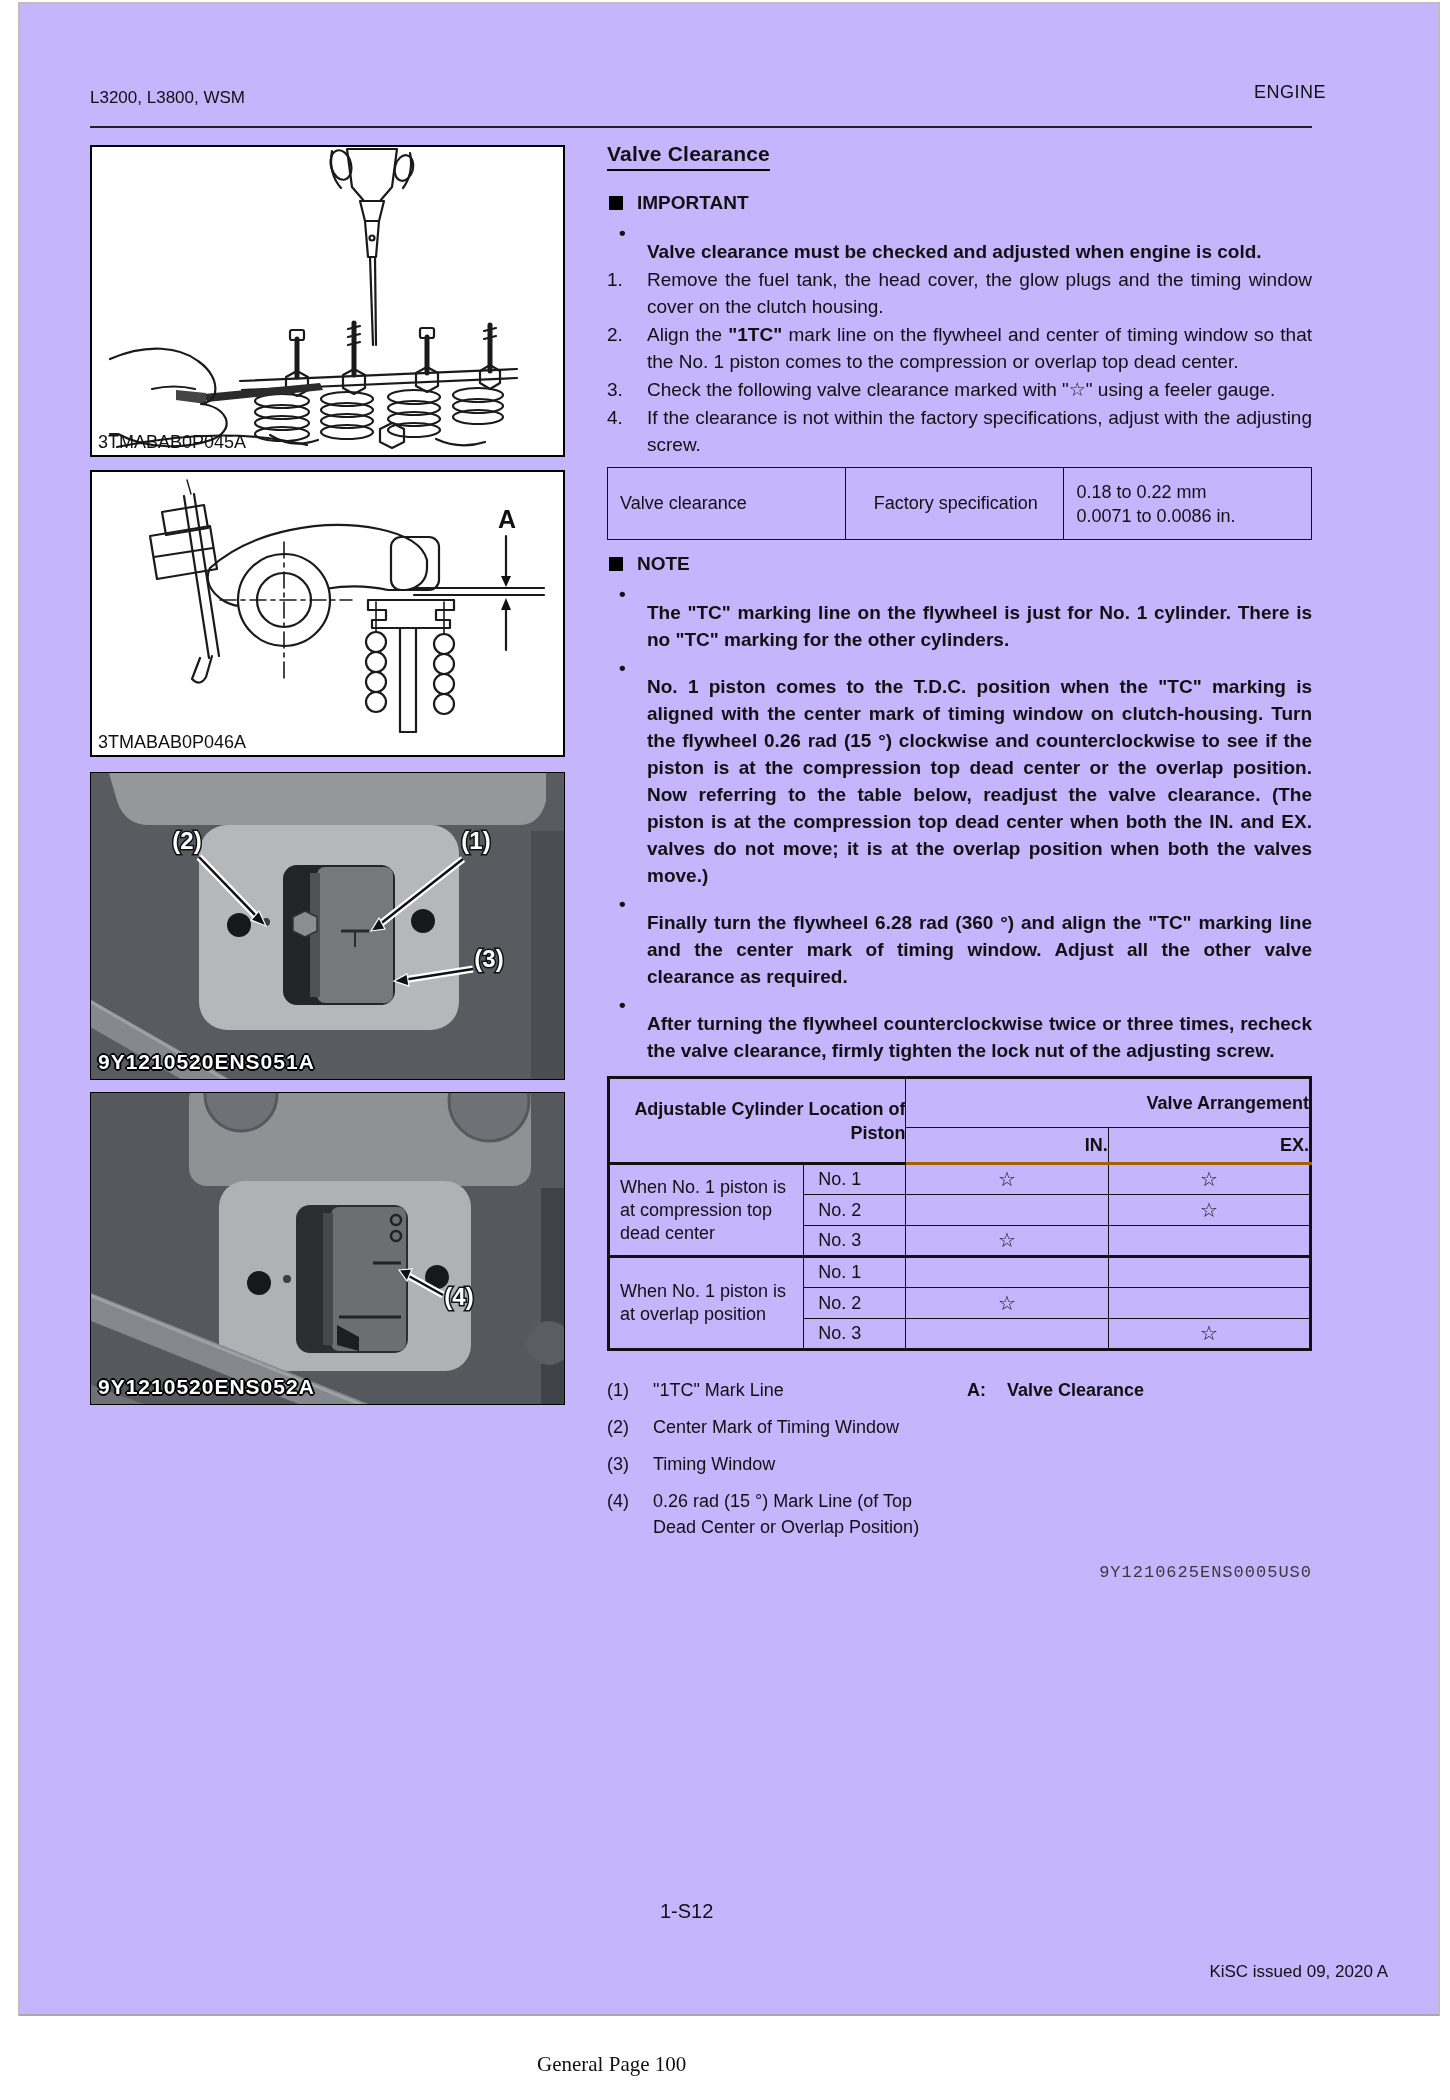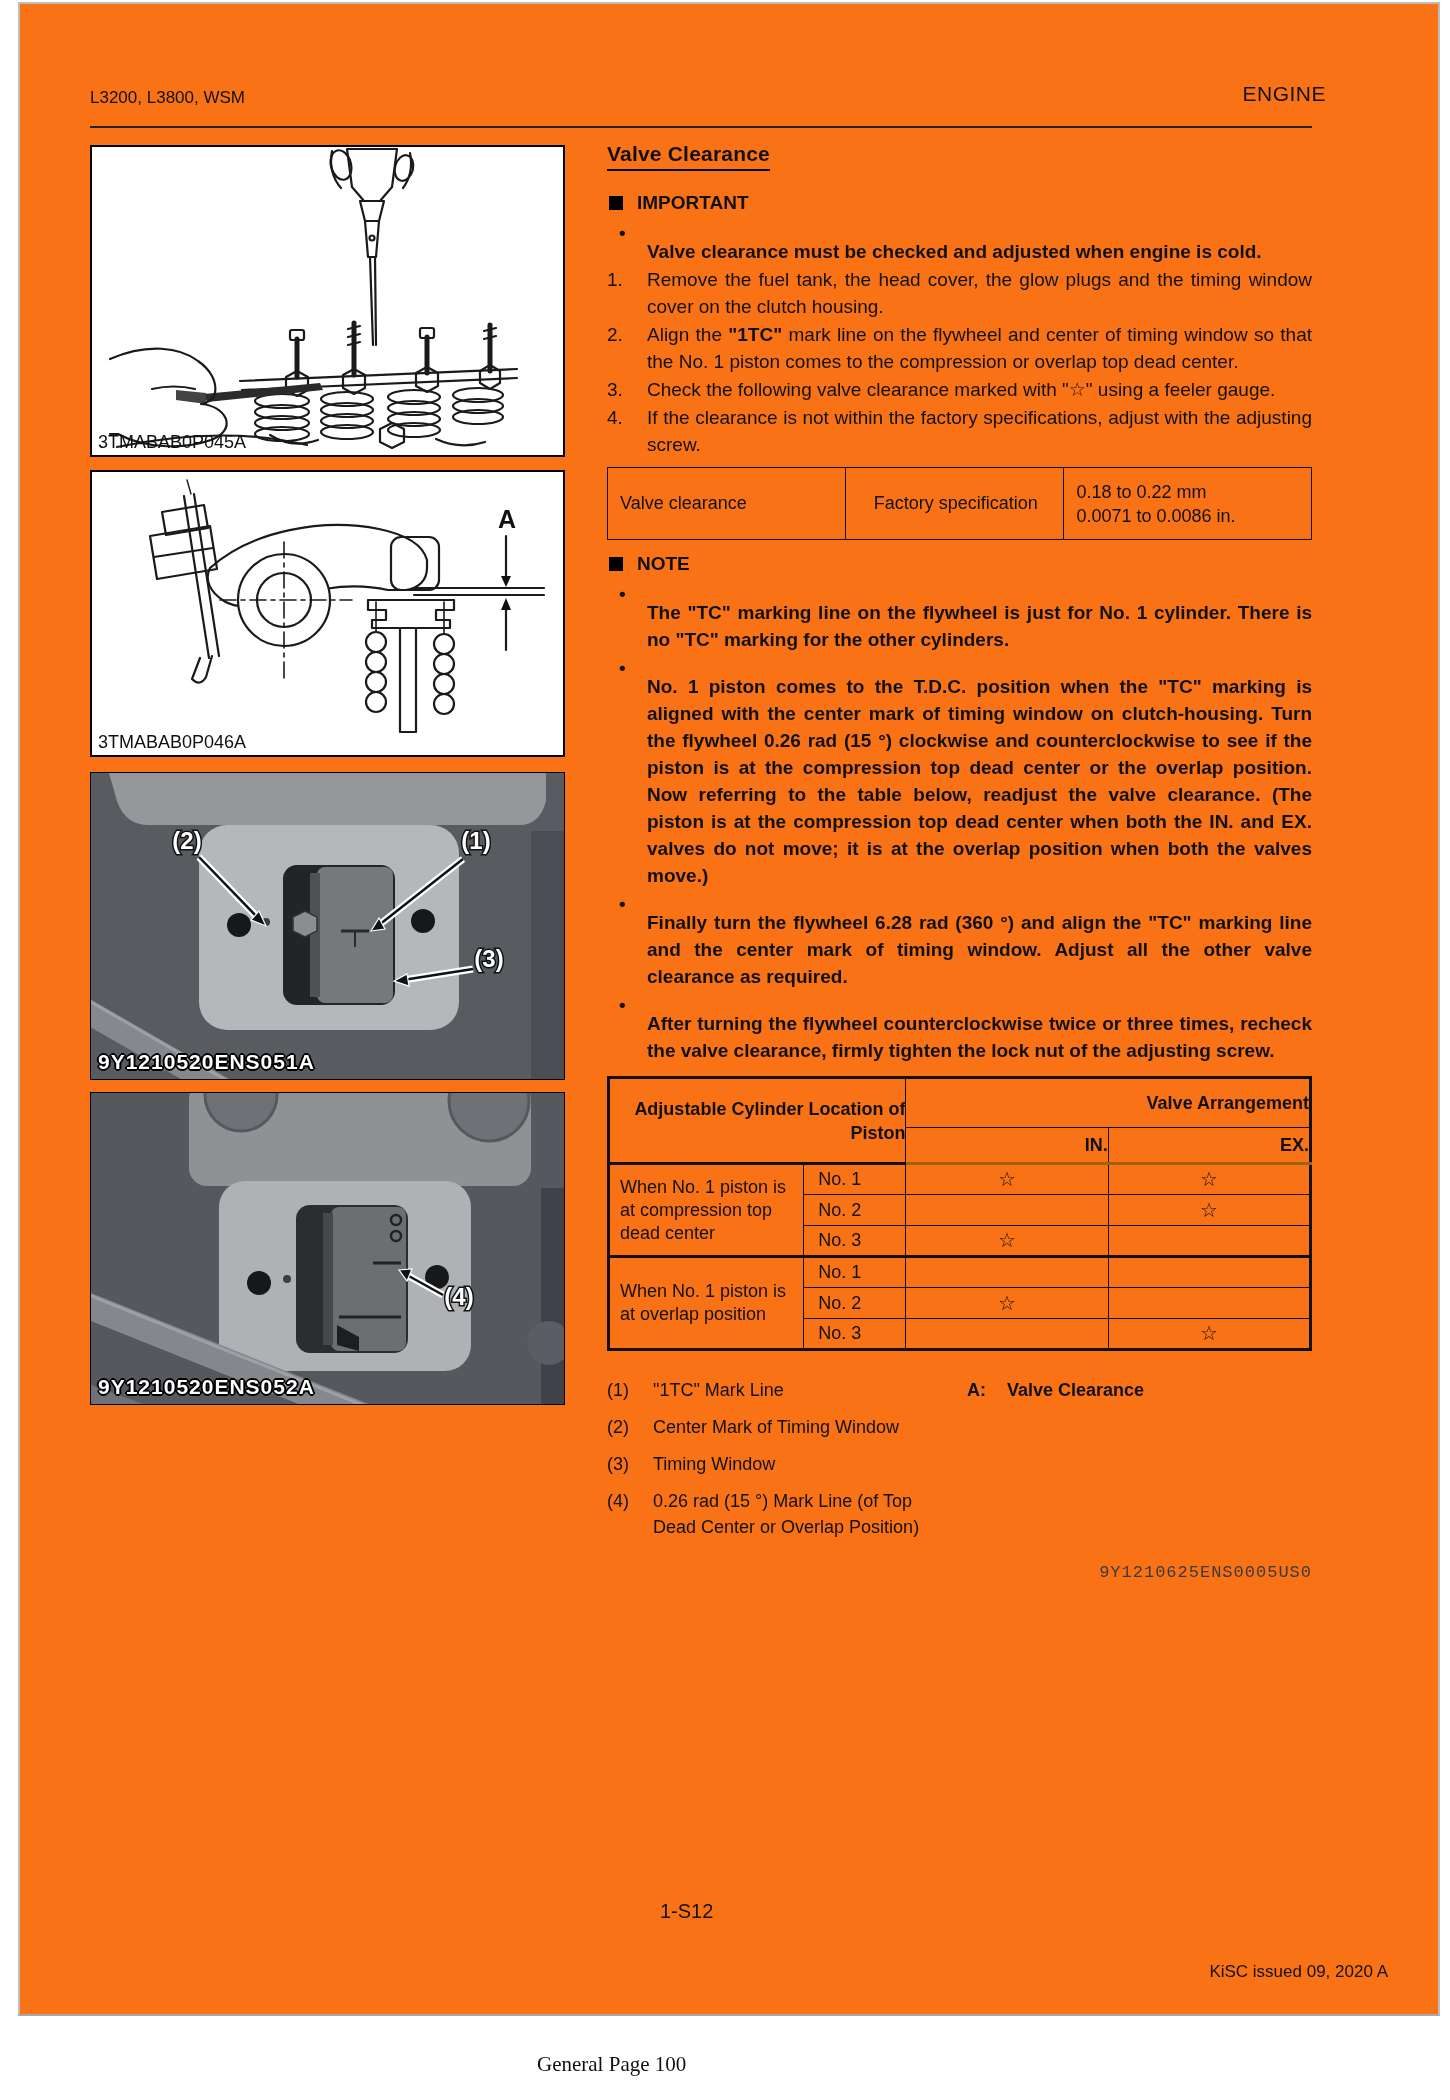--- a/index.html
+++ b/index.html
@@ -3,25 +3,25 @@
 <meta charset="utf-8">
 <style>
   * { margin:0; padding:0; box-sizing:border-box; }
   html,body { background:#fff; }
   body {
     width:1450px; height:2100px; position:relative;
     font-family:"Liberation Sans", sans-serif; color:#111;
   }
   .page {
     position:absolute; left:18px; top:2px; width:1422px; height:2014px;
-    background:#f97316; border:2px solid #bdbdbd; border-bottom-color:#a8a8a8;
+    background:#c4b5fd; border:2px solid #bdbdbd; border-bottom-color:#a8a8a8;
   }
   
   .hdr-left  { position:absolute; left:70px;  top:84px;  font-size:17px; }
-  .hdr-right { position:absolute; right:112px; top:78px; font-size:21px; letter-spacing:.5px;margin-left:8px; }
+  .hdr-right { position:absolute; right:112px; top:78px; font-size:18px; letter-spacing:.5px;margin-left:8px; }
   .hdr-rule  { position:absolute; left:70px; top:122px; width:1222px; height:2px; background:#222; }
 
   
   .figbox { position:absolute; left:70px; width:475px; border:2px solid #000; background:#fff; overflow:hidden; }
   .figbox svg { display:block; }
   .fig-caption {
     position:absolute; left:6px; bottom:2px; font-size:18px; color:#111; background:transparent;
   }
   .photo { border:1px solid #000; }
   .photo-caption {

